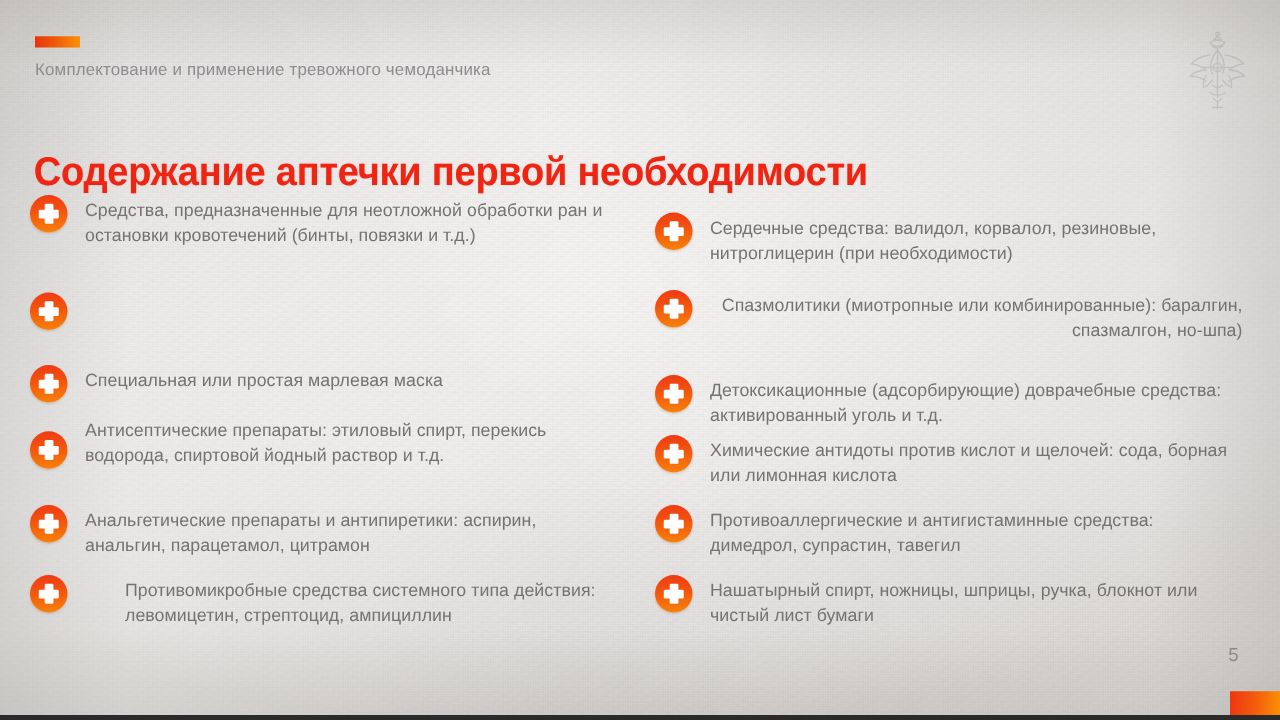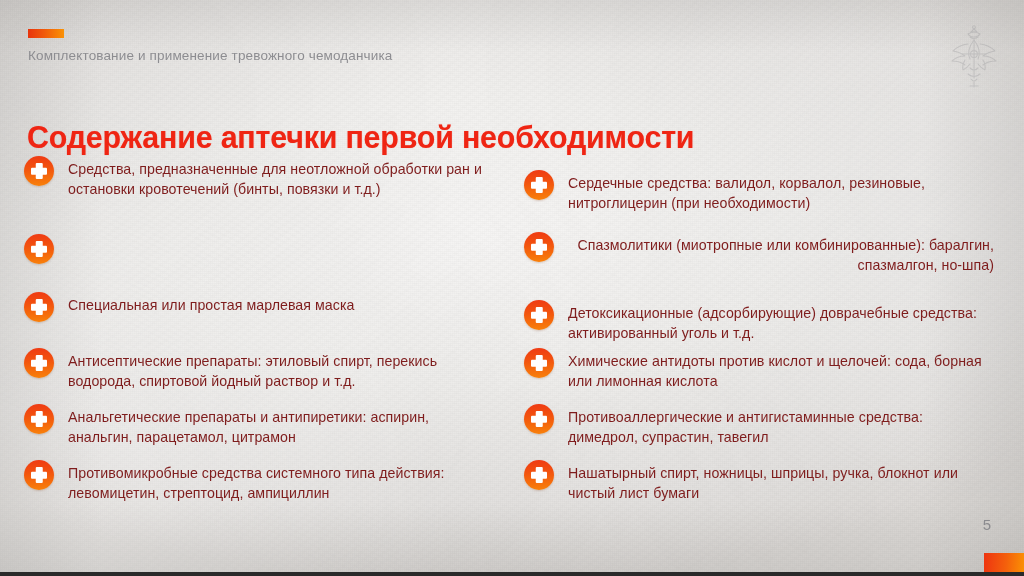--- a/index.html
+++ b/index.html
@@ -150,21 +150,21 @@
   }
   .plus::after {
     top: 50%; left: 7px;
     width: 16px; height: 6.5px;
     transform: translateY(-50%);
   }
 
   .item-text {
     font-size: 14.2px;
     line-height: 19.5px;
-    color: #7f1d1d;
+    color: #737373;
     letter-spacing: .05px;
     padding-top: 4px;
   }
 
   
   .page-num {
     position: absolute;
     right: 33px;
     bottom: 39px;
     font-size: 15px;
@@ -228,29 +228,29 @@
         <span class="plus"></span>
         <span class="item-text">Средства, предназначенные для неотложной обработки ран и остановки кровотечений (бинты, повязки и т.д.)</span>
       </div>
       <div class="item" style="top:78px;">
         <span class="plus"></span>
       </div>
       <div class="item" style="top:136px;">
         <span class="plus"></span>
         <span class="item-text">Специальная или простая марлевая маска</span>
       </div>
-      <div class="item" style="top:192px;">
+      <div class="item" style="top:176px;align-items:flex-end;">
         <span class="plus"></span>
         <span class="item-text">Антисептические препараты: этиловый спирт, перекись водорода, спиртовой йодный раствор и т.д.</span>
       </div>
       <div class="item" style="top:248px;">
         <span class="plus"></span>
         <span class="item-text">Анальгетические препараты и антипиретики: аспирин, анальгин, парацетамол, цитрамон</span>
       </div>
-      <div class="item" style="top:304px;">
+      <div class="item" style="top:304px;gap:32px;">
         <span class="plus"></span>
         <span class="item-text">Противомикробные средства системного типа действия: левомицетин, стрептоцид, ампициллин</span>
       </div>
     </div>
 
     <div class="col col-right">
       <div class="item" style="top:14px;">
         <span class="plus"></span>
         <span class="item-text">Сердечные средства: валидол, корвалол, резиновые, нитроглицерин (при необходимости)</span>
       </div>

